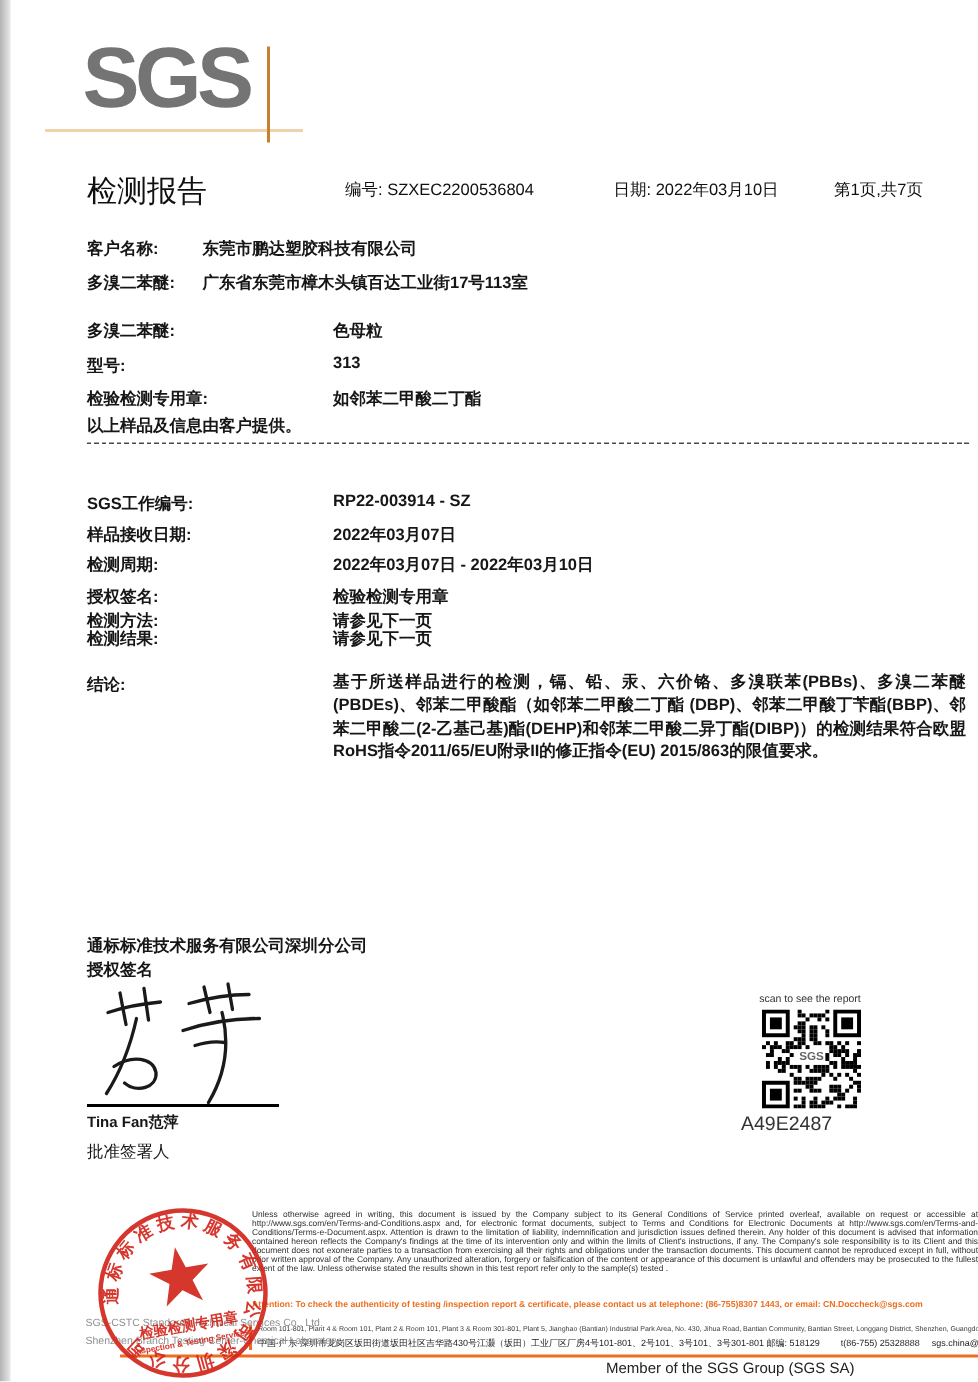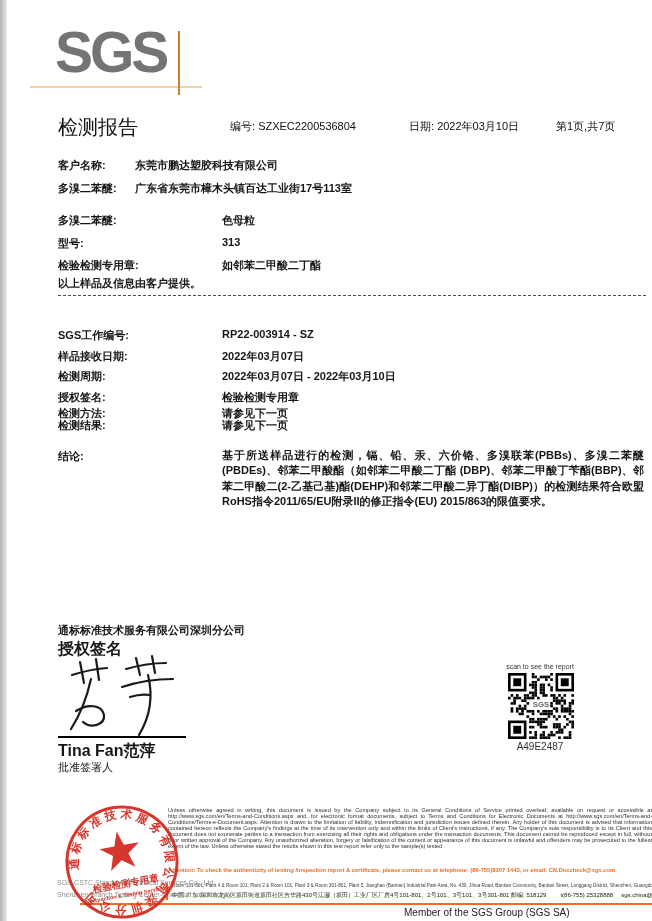--- a/index.html
+++ b/index.html
@@ -16,29 +16,29 @@
   
   .row{left:58px;font-size:11px;font-weight:bold;color:#161616;white-space:nowrap}
   .row .val{position:absolute;white-space:nowrap}
   .val-c1{left:77px;width:420px}
   .val-c2{left:164px;width:430px}
   .note{left:58px;font-size:11px;font-weight:bold;color:#161616}
   .dash{left:58px;top:295px;width:590px;height:1px;background:repeating-linear-gradient(90deg,#4a4a4a 0 3px,transparent 3px 5px)}
   .concl-text{left:222px;top:448px;width:422px;font-size:11px;line-height:15.4px;font-weight:bold;color:#161616;text-align:justify}
   
   .sig-company{left:58px;top:623px;font-size:11px;font-weight:bold;color:#161616}
-  .sig-auth{left:58px;top:639px;font-size:16px;font-weight:bold;color:#161616}
+  .sig-auth{left:58px;top:639px;font-size:11px;font-weight:bold;color:#161616}
   .sig-svg{left:60px;top:653px}
   .sig-line{left:58px;top:736px;width:128px;height:1.5px;background:#000}
-  .sig-name{left:58px;top:741px;font-size:16px;font-weight:bold;color:#161616}
+  .sig-name{left:58px;top:741px;font-size:10px;font-weight:bold;color:#161616}
   .sig-role{left:58px;top:760px;font-size:11px;font-weight:normal;color:#161616}
   
   .qr-caption{left:494px;top:663px;width:92px;text-align:center;font-size:7px;color:#333}
   .qr-box{left:508px;top:673px;width:66px;height:66px}
-  .qr-code-label{left:494px;top:741px;width:92px;text-align:center;font-size:10px;color:#333}
+  .qr-code-label{left:494px;top:741px;width:92px;font-size:13px;color:#333}
   
   .stamp{left:62px;top:802px;width:120px;height:120px;transform:rotate(-10deg);opacity:.92;z-index:3}
   .f-company{left:57px;top:879px;font-size:7px;color:#909090;white-space:nowrap;z-index:1}
   .f-company2{left:57px;top:891px;font-size:7px;color:#909090;white-space:nowrap;z-index:1}
   .disclaimer{left:168px;top:808px;width:484px;font-size:5.6px;line-height:5.95px;color:#2f2f2f;text-align:justify}
   .attention{left:168px;top:867px;width:484px;font-size:5.8px;line-height:6.4px;font-weight:bold;color:#ec6f1f}
   .addr{left:166px;top:883px;width:486px;border-left:2px solid #ec6f1f;padding-left:4px}
   .addr-en{font-size:4.7px;color:#3a3a3a;white-space:nowrap}
   .addr-cn{font-size:6px;color:#222;margin-top:2.5px;white-space:nowrap}
   .addr-cn .tel{margin-left:14px}

